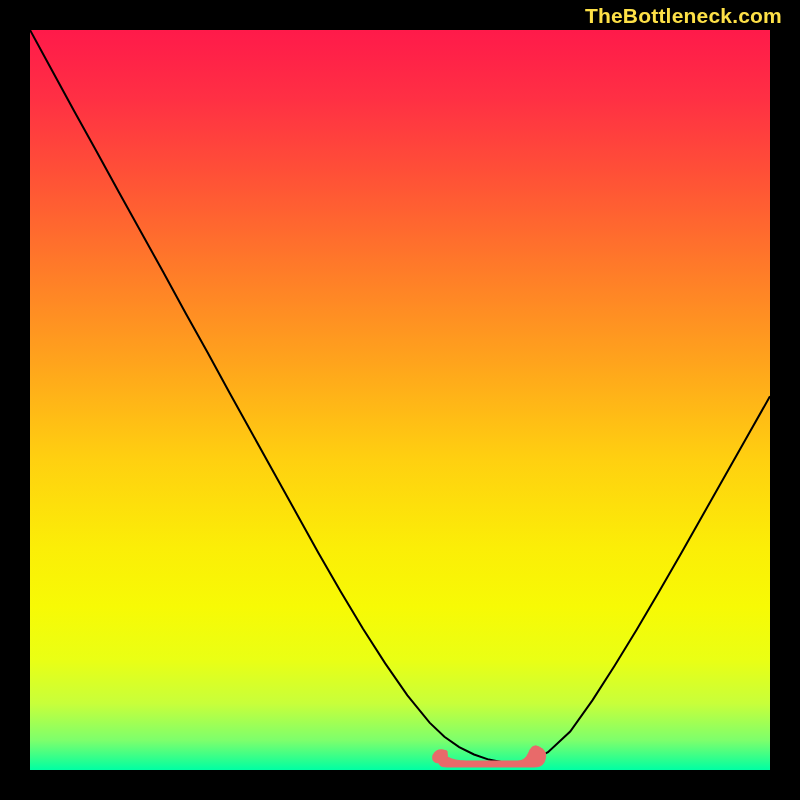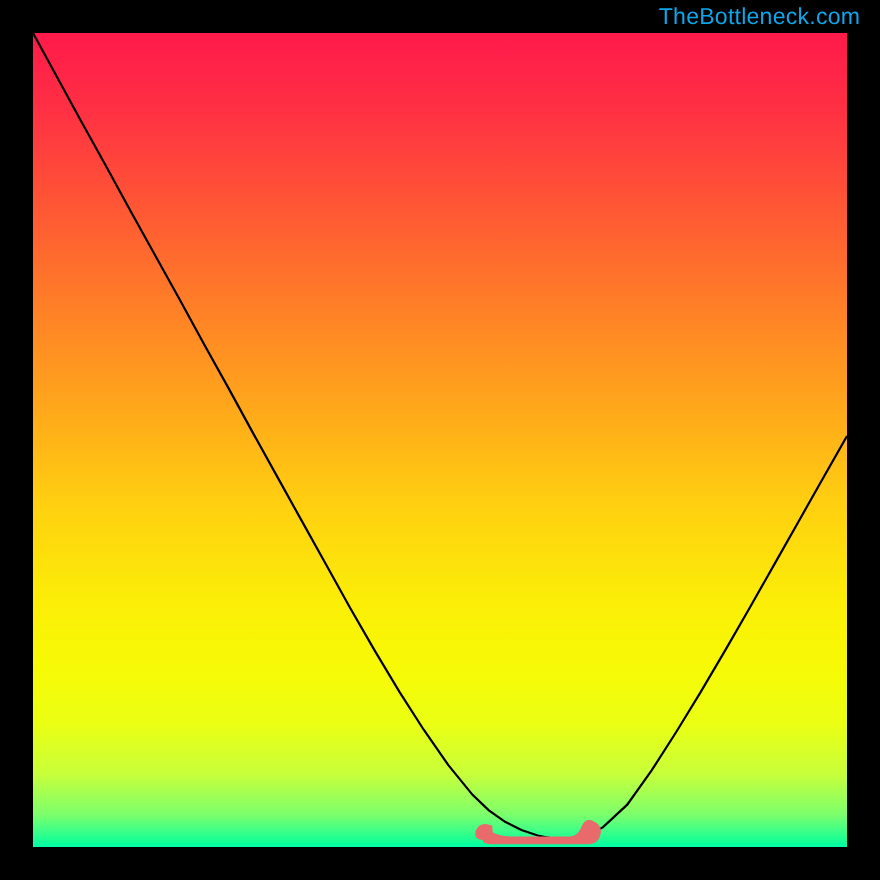--- a/index.html
+++ b/index.html
@@ -8,23 +8,23 @@
     height: 800px;
     background: #000;
     overflow: hidden;
     position: relative;
     font-family: Arial, Helvetica, sans-serif;
   }
   .watermark {
     position: absolute;
     top: 4px;
     right: 18px;
-    color: #0ea5e9;
+    color: #fde047;
     font-size: 21px;
-    font-weight: normal;
+    font-weight: bold;
     z-index: 10;
     letter-spacing: 0.2px;
   }
   .plot-area {
     position: absolute;
     left: 30px;
     top: 30px;
     width: 740px;
     height: 740px;
     overflow: hidden;

